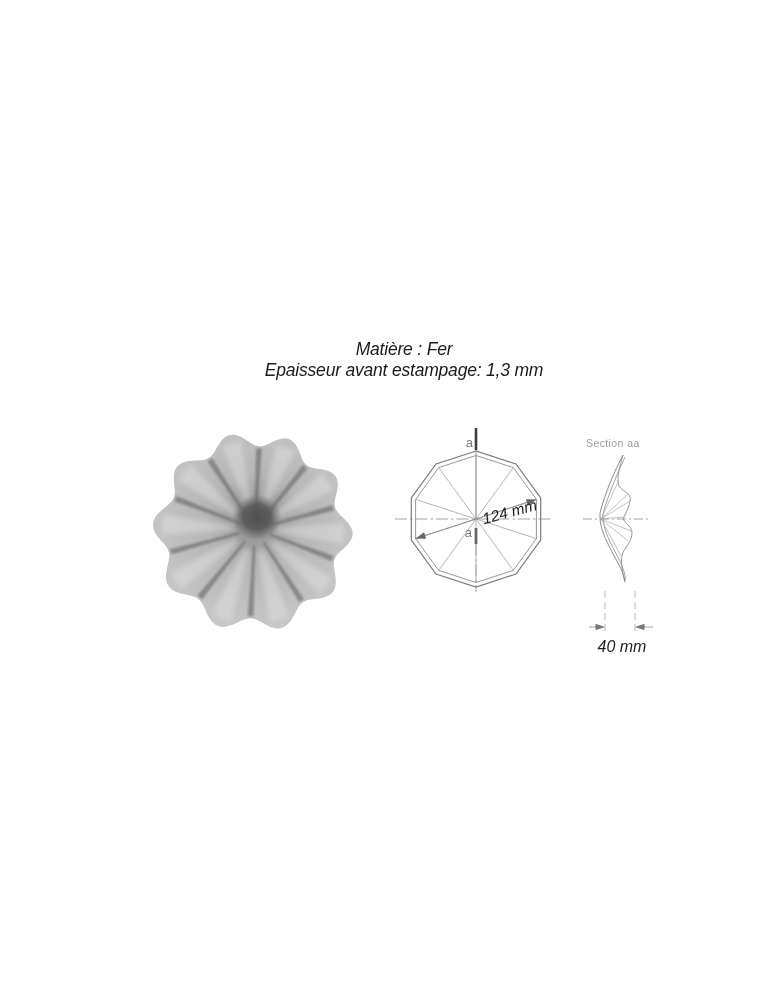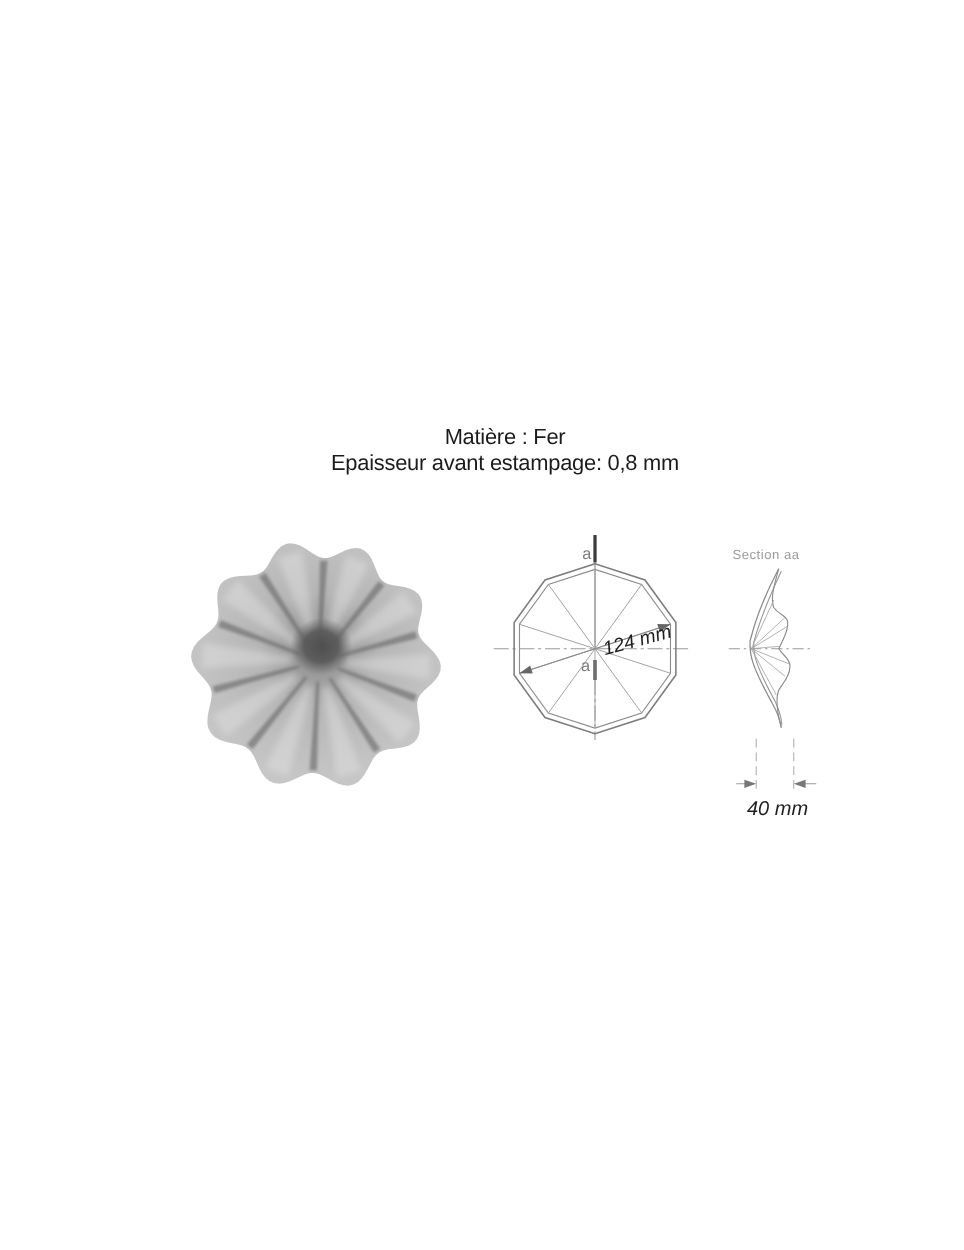--- a/index.html
+++ b/index.html
@@ -3,38 +3,38 @@
 <meta charset="utf-8">
 <style>
   html,body{margin:0;padding:0;}
   body{
     width:771px;height:1000px;background:#ffffff;position:relative;overflow:hidden;
     font-family:"Liberation Sans", sans-serif;
   }
   .sheet{position:absolute;inset:0;}
   .specs{
     position:absolute;top:339px;left:0;width:771px;box-sizing:border-box;
-    padding-left:37px;text-align:center;
+    padding-left:37px;text-align:center;font-style:italic;
     font-size:17.5px;line-height:20.5px;color:#1b1b1b;letter-spacing:-0.2px;
   }
   .photo{position:absolute;left:150px;top:424px;width:210px;height:210px;}
   .front{position:absolute;left:385px;top:420px;width:185px;height:195px;}
   .section{position:absolute;left:575px;top:428px;width:132px;height:240px;}
   .dim-text{font-style:italic;fill:#1f1f1f;font-family:"Liberation Sans",sans-serif;}
   .marker-text{fill:#7b7b7b;font-family:"Liberation Sans",sans-serif;}
   .title-text{fill:#9c9c9c;font-family:"Liberation Sans",sans-serif;letter-spacing:0.4px;}
 </style>
 </head>
 <body>
 
 <div class="sheet">
 
   <div class="specs">
     <div>Matière : Fer</div>
-    <div>Epaisseur avant estampage: 0,8 mm</div>
+    <div>Epaisseur avant estampage: 1,3 mm</div>
   </div>
 
   <div class="photo">
     <svg id="rosette-svg" viewBox="0 0 210 210" width="210" height="210">
       <defs>
         <radialGradient id="gBody" cx="0.51" cy="0.44" r="0.62">
           <stop offset="0" stop-color="#7d7d7d"></stop>
           <stop offset="0.18" stop-color="#9c9c9c"></stop>
           <stop offset="0.38" stop-color="#b5b5b5"></stop>
           <stop offset="0.66" stop-color="#bfbfbf"></stop>

